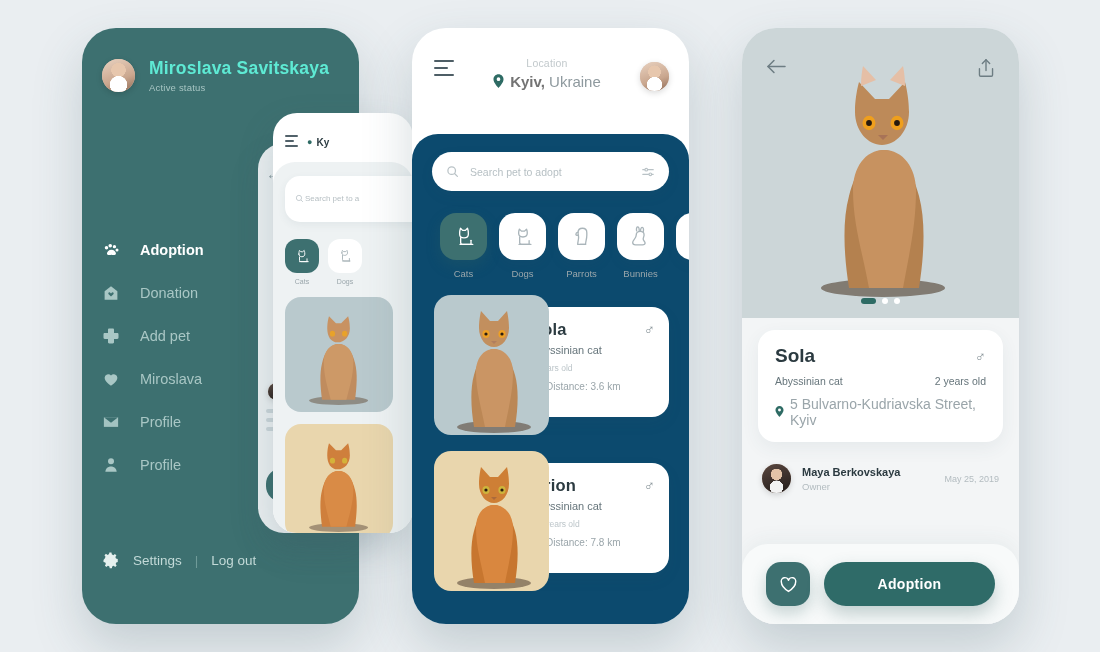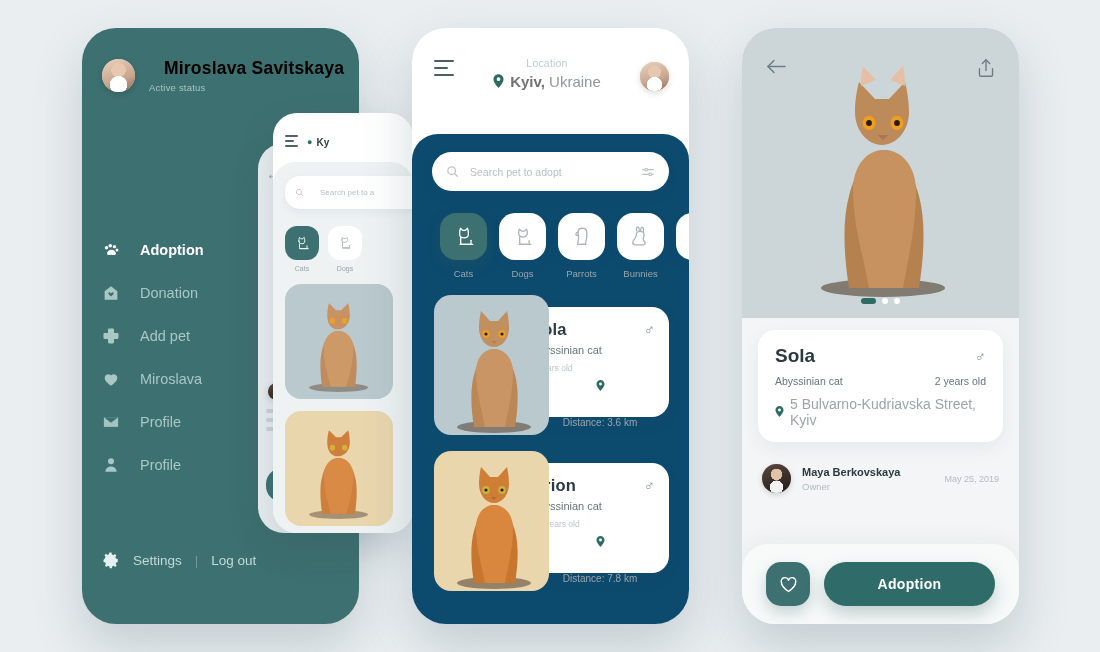--- a/index.html
+++ b/index.html
@@ -39,21 +39,21 @@
       radial-gradient(circle at 50% 78%, #fff 0 28%, transparent 29%),
       radial-gradient(circle at 50% 34%, #e7c7ad 0 26%, transparent 27%),
       linear-gradient(160deg,#e9d2c0 0%,#c9a68e 60%,#8e6a55 100%);
   }
   .av-face.dark{
     background:
       radial-gradient(circle at 50% 80%, #f2f2f2 0 24%, transparent 25%),
       radial-gradient(circle at 50% 36%, #e3c3a8 0 24%, transparent 25%),
       linear-gradient(160deg,#5a4840 0%,#3a2e2a 55%,#201a18 100%);
   }
-  .menu-name { color:#000000; font-size:17.5px; font-weight:bold; letter-spacing:.2px;margin-left:15px; }
+  .menu-name { color:#5eead4; font-size:17.5px; font-weight:bold; letter-spacing:.2px; }
   .menu-status { color:#a8c6c4; font-size:9.5px; margin-top:3px; letter-spacing:.2px; }
 
   .nav { position:absolute; left:20px; top:200px; width:220px; }
   .nav-item {
     display:flex; align-items:center; gap:20px;
     height:43px; color:#a9c7c5; font-size:14.5px; cursor:pointer;
   }
   .nav-item.active { color:#ffffff; font-weight:bold; }
   .nav-ico { width:18px; height:18px; flex:none; display:flex; align-items:center; justify-content:center; }
   .nav-ico svg { width:18px; height:18px; display:block; }
@@ -91,22 +91,22 @@
     overflow:hidden;
   }
   .mf-head { display:flex; align-items:center; gap:9px; padding:22px 0 0 12px; }
   .burger-sm i { display:block; width:13px; height:1.6px; background:#52626a; border-radius:2px; margin-bottom:3.4px; }
   .burger-sm i:nth-child(2){ width:9px; }
   .burger-sm i:nth-child(3){ width:13px; }
   .mf-loc { display:flex; align-items:center; gap:4px; font-size:10px; color:#2c3c42; font-weight:bold; }
   .mf-loc .pin { color:#2e6b64; font-size:9px; }
   .mf-body { margin-top:12px; background:#eef2f3; border-radius:22px 22px 0 0; height:100%; padding-top:14px; }
   .mf-search {
-    margin:0 0 0 12px; width:150px; height:33px; background:#fff; border-radius:15px;
-    display:flex; align-items:center; gap:16px; padding-left:10px;
+    margin:0 0 0 12px; width:150px; height:46px; background:#fff; border-radius:15px;
+    display:flex; align-items:center; gap:1px; padding-left:10px;
     font-size:8px; color:#b6bfc3; box-shadow:0 3px 8px rgba(60,90,100,.07);
   }
   .mf-cats { display:flex; gap:9px; padding:17px 0 0 12px; }
   .mf-cat { width:34px; height:34px; border-radius:12px; background:#fff; display:flex; align-items:center; justify-content:center; }
   .mf-cat.sel { background:#3d7070; }
   .mf-cat svg { width:20px; height:20px; }
   .mf-cat-lbl { font-size:7px; color:#9aa6ab; text-align:center; width:34px; margin-top:5px; }
   .mf-pet { margin:12px 0 0 12px; width:108px; height:115px; border-radius:16px; overflow:hidden; position:relative; }
   .mf-pet.p1 { background:#b9c9cd; }
   .mf-pet.p2 { background:#e9d6ad; }
@@ -155,21 +155,21 @@
   .pet-card {
     position:absolute; left:105px; top:12px; width:152px; height:110px;
     background:#fff; border-radius:17px; padding:13px 0 0 14px;
     box-shadow:0 6px 16px rgba(60,90,100,.07);
   }
   .pet-name-row { display:flex; align-items:center; width:124px; justify-content:space-between; }
   .pet-name { font-size:16.5px; font-weight:bold; color:#2b3a40; letter-spacing:.2px; }
   .male { color:#8d989d; font-size:15px; line-height:1; }
   .pet-breed { font-size:11px; color:#66757b; margin-top:5px; }
   .pet-age { font-size:8.5px; color:#bcc5c9; margin-top:7px; }
-  .pet-dist { display:flex; align-items:center; gap:24px; margin-top:7px; font-size:10px; color:#9aa5aa;flex-direction:column; }
+  .pet-dist { display:flex; align-items:center; gap:6px; margin-top:7px; font-size:10px; color:#9aa5aa; }
   .pet-dist .pin { color:#2e6b64; font-size:10px; }
   .pet-img {
     position:absolute; left:22px; top:0; width:115px; height:140px;
     border-radius:17px; overflow:hidden;
   }
   .pet-img.bg-blue { background:#b9c9cd; }
   .pet-img.bg-tan  { background:#e9d6ad; }
 
   
   #phone-detail {

